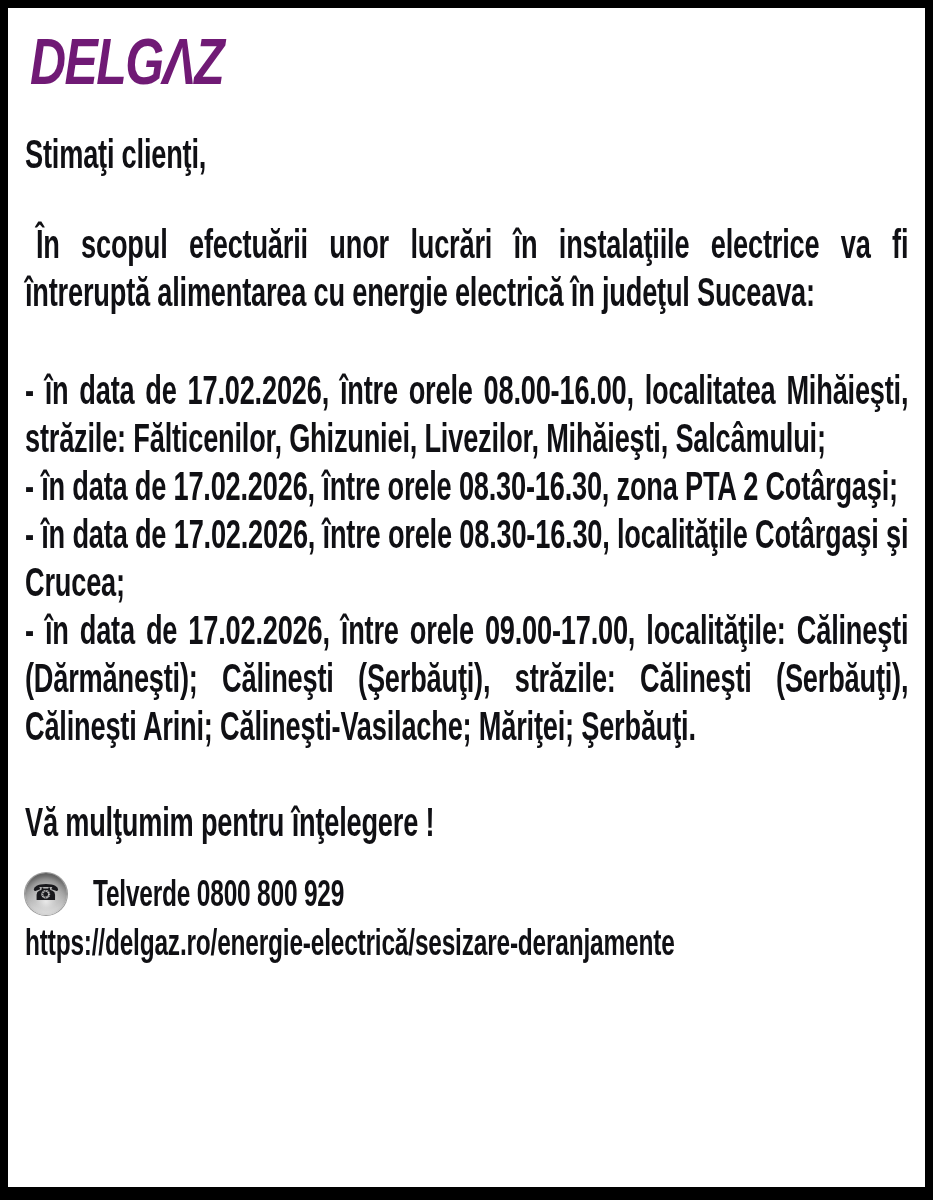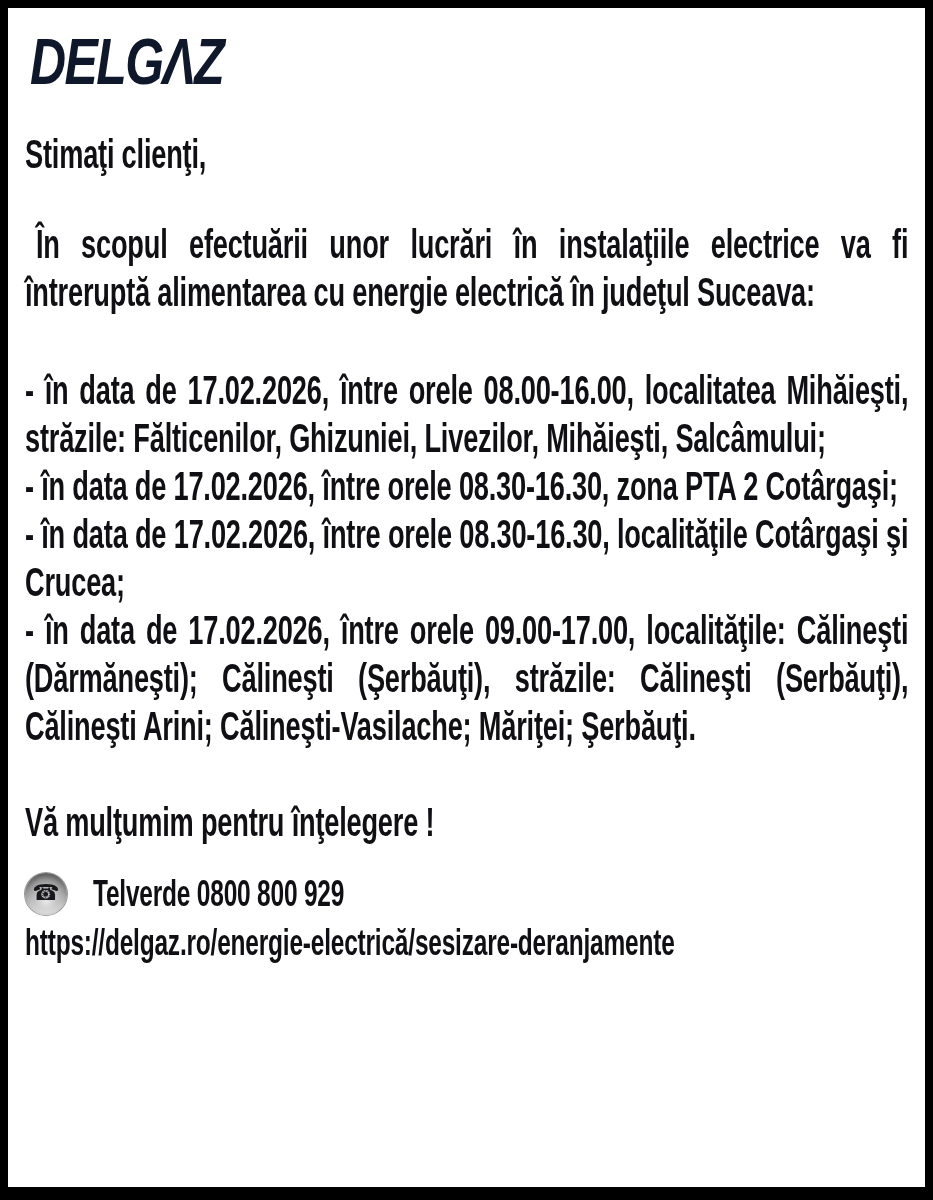--- a/index.html
+++ b/index.html
@@ -17,21 +17,21 @@
     border-bottom-width: 13px;
     overflow: hidden;
     color: #101014;
     font-family: "Liberation Sans", sans-serif;
     font-weight: bold;
   }
   
   .logo {
     margin: 26px 0 0 22px;
     width: 208px;
-    color: #0f172a;
+    color: #701a75;
   }
   .logo-brand {
     display: inline-block;
     font-style: italic;
     font-weight: bold;
     font-size: 64px;
     line-height: 56px;
     letter-spacing: -2px;
     white-space: nowrap;
     transform: scaleX(0.78);

